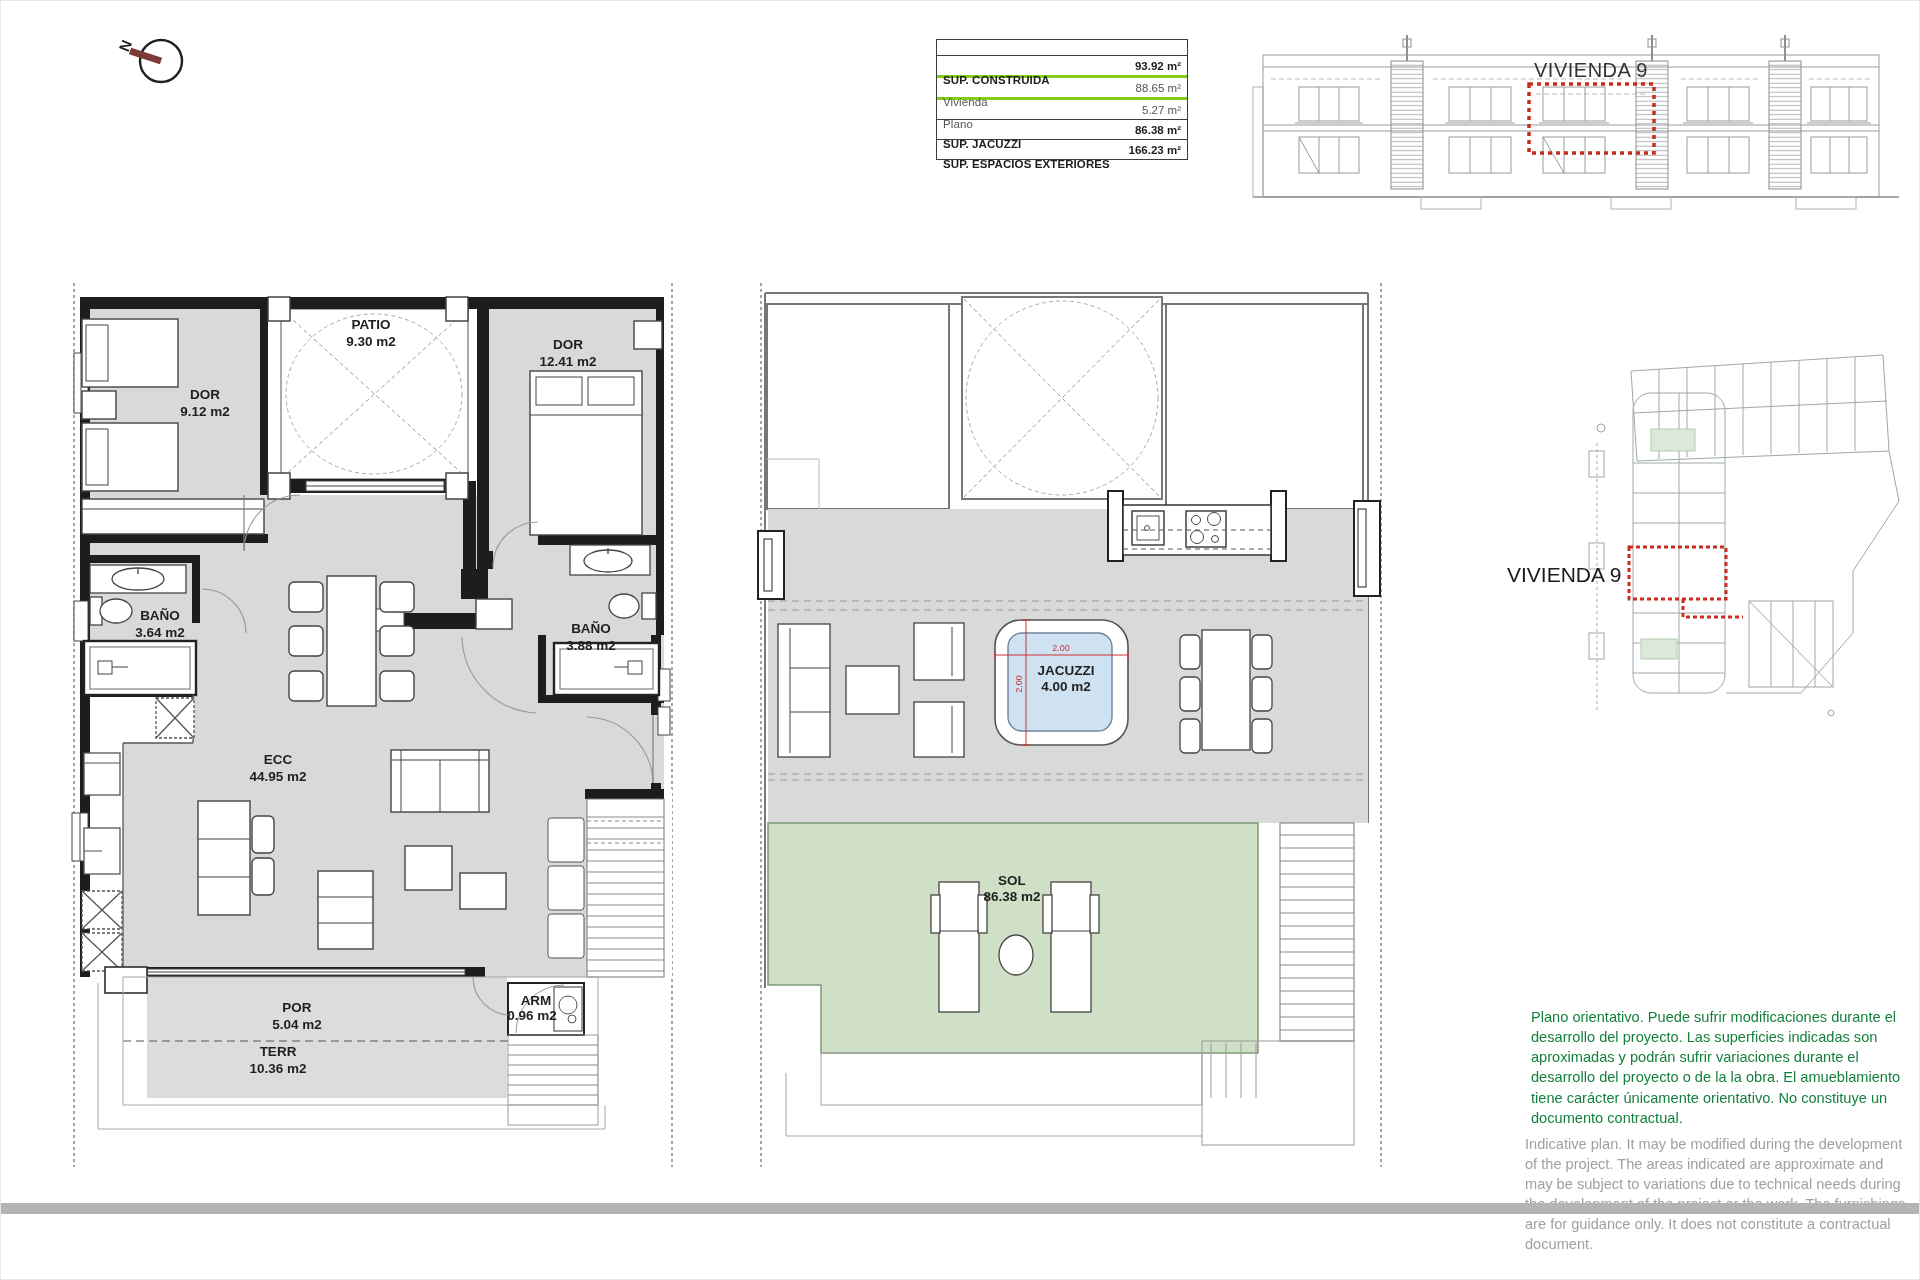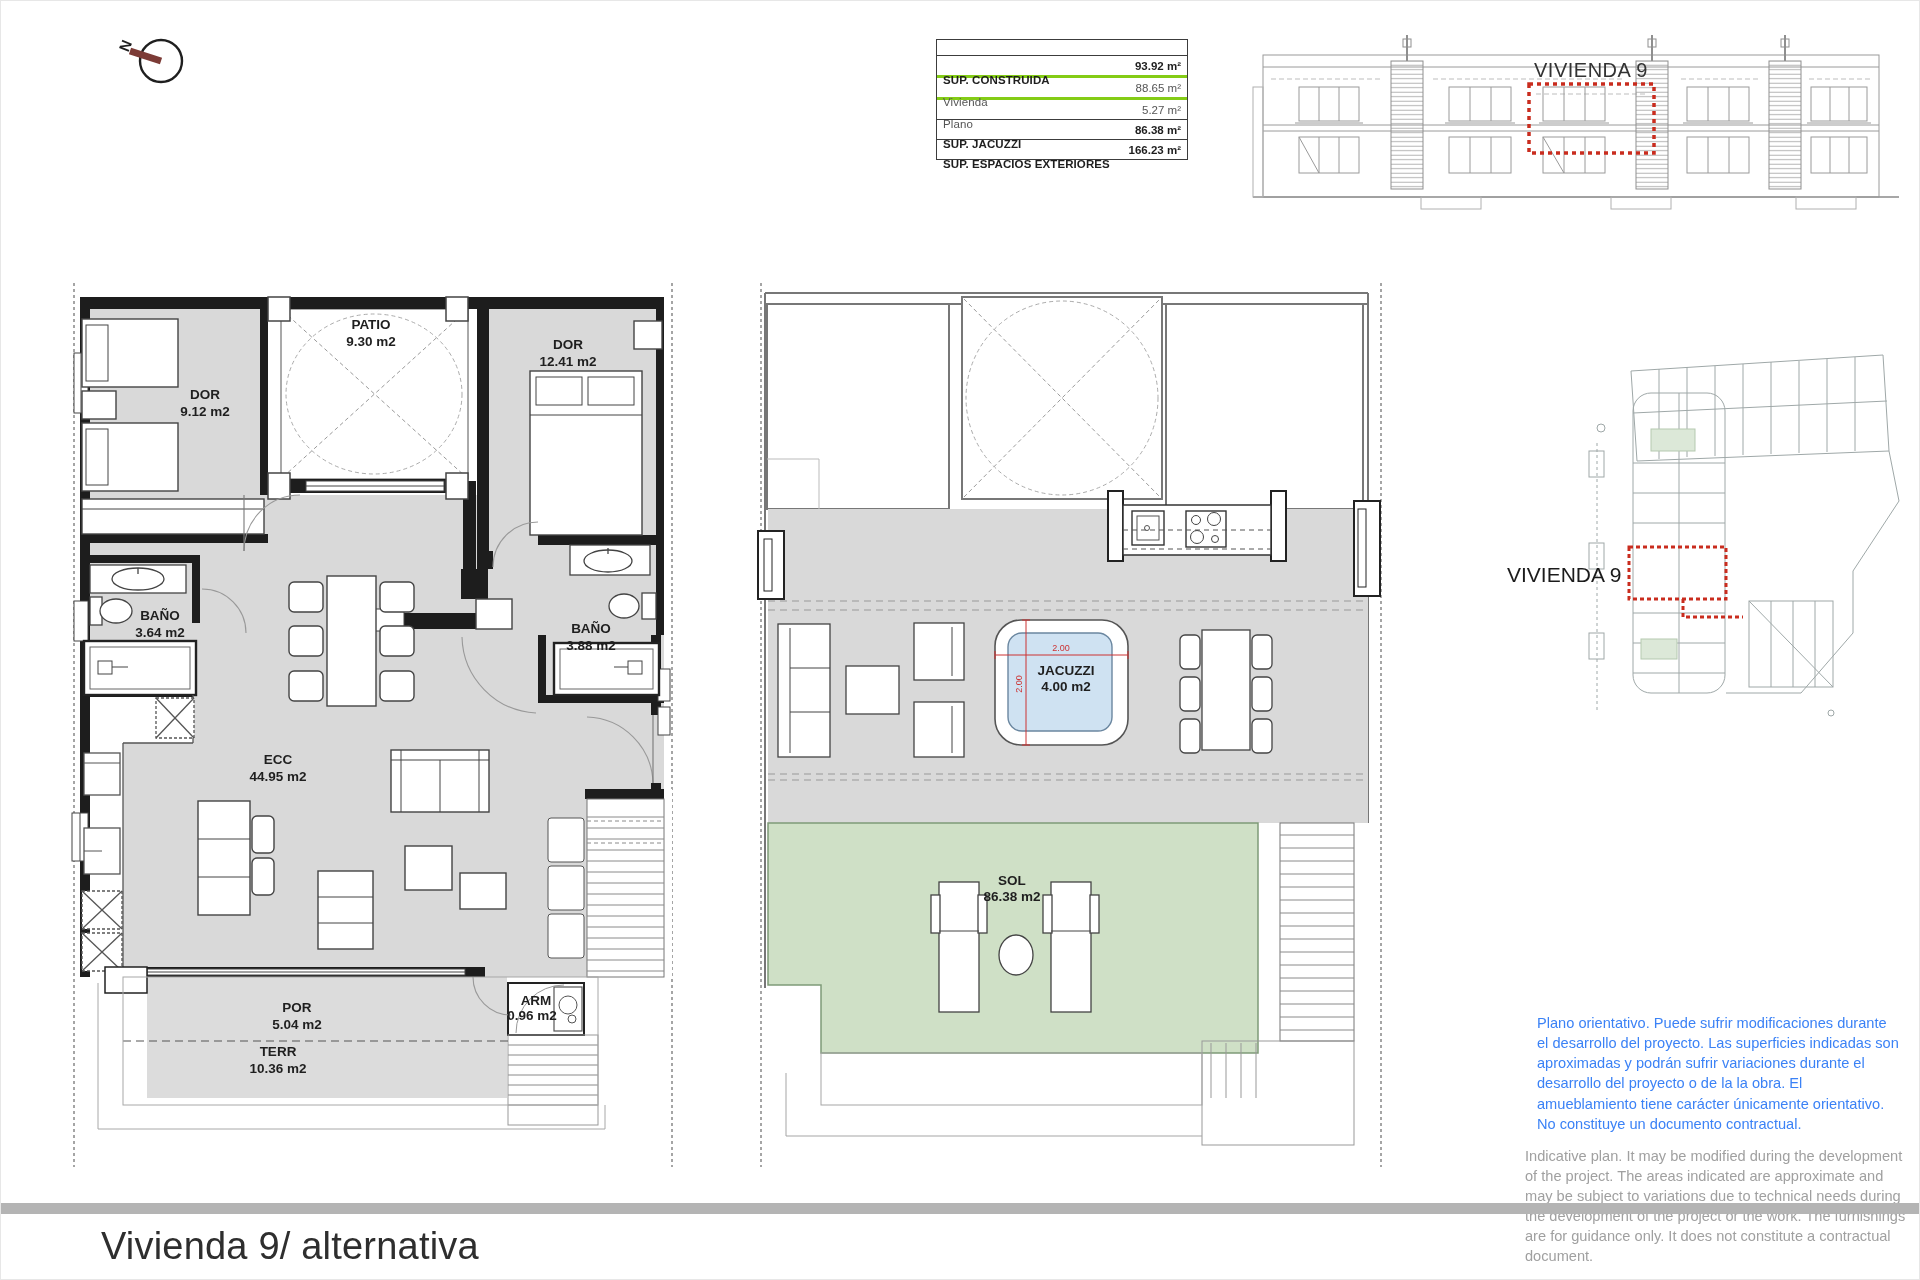--- a/index.html
+++ b/index.html
@@ -13,21 +13,21 @@
   .areas-table .hdr{height:15px;border-bottom:1.6px solid #3c3c3c;}
   .areas-table .row{display:flex;align-items:center;height:19px;padding:0 6px;font-size:11.5px;color:#555;}
   .areas-table .row.b{font-weight:bold;color:#1e1e1e;}
   .areas-table .row.sep-l{border-top:3px solid #84cc16;}
   .areas-table .row.sep-d{border-top:1.6px solid #3c3c3c;}
   .areas-table .lbl{flex:1;text-align:left;letter-spacing:.1px;margin-top:28px;}
   .areas-table .val{text-align:left;white-space:nowrap;}
 
   
   .disclaimer{position:absolute;left:1524px;top:1000px;width:388px;font-size:14.6px;line-height:1.38;}
-  .disclaimer .es{margin:12px;color:#3b82f6;}
+  .disclaimer .es{margin:6px;color:#15803d;}
   .disclaimer .en{margin:0;color:#a0a0a0;}
 
   .divider-bar{position:absolute;left:0;top:1202px;width:1920px;height:11px;background:#b4b4b4;}
   .sheet-title{position:absolute;left:100px;top:1224px;font-size:38px;color:#2e2e2e;letter-spacing:.2px;}
 
   .plan-label{font-size:13.5px;font-weight:bold;fill:#1f1f1f;text-anchor:middle;}
   .dim-label{font-size:9px;fill:#cc3333;text-anchor:middle;}
   .ev-label{font-size:20px;fill:#333;text-anchor:middle;letter-spacing:.5px;}
   .site-label{font-size:21px;fill:#1b1b1b;}
 </style>
@@ -541,15 +541,14 @@
     <polyline points="182,266 182,284 242,284" fill="none" stroke="#c92c1e" stroke-width="3" stroke-dasharray="4 3"></polyline>
     <text x="6" y="249" class="site-label">VIVIENDA 9</text>
   </svg>
 
   <div class="disclaimer">
     <p class="es">Plano orientativo. Puede sufrir modificaciones durante el desarrollo del proyecto. Las superficies indicadas son aproximadas y podrán sufrir variaciones durante el desarrollo del proyecto o de la la obra. El amueblamiento tiene carácter únicamente orientativo. No constituye un documento contractual.</p>
     <p class="en">Indicative plan. It may be modified during the development of the project. The areas indicated are approximate and may be subject to variations due to technical needs during the development of the project or the work. The furnishings are for guidance only. It does not constitute a contractual document.</p>
   </div>
 
   <div class="divider-bar"></div>
-  <div class="sheet-title">Vivienda 9/ alternativa</div>
 
 </div>
 
 </body></html>

